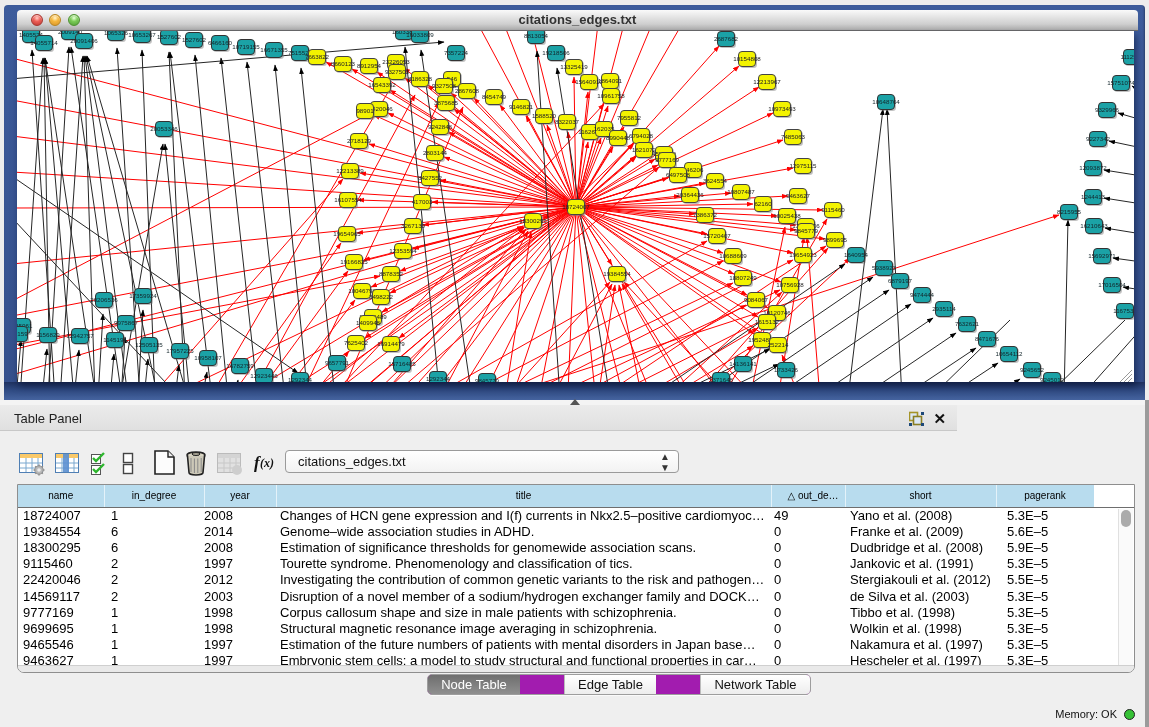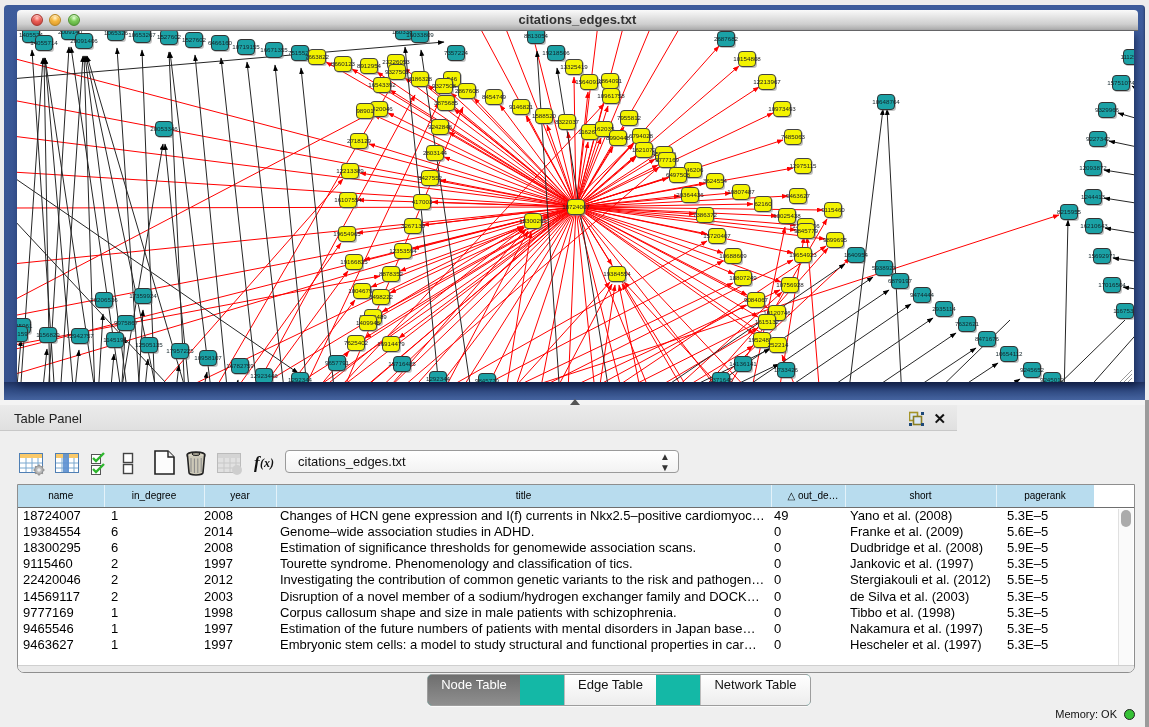--- a/index.html
+++ b/index.html
@@ -37,21 +37,21 @@
 td.c1 { padding-left:5px; }
 td.c2 { padding-left:7px; }
 td.c3 { padding-left:0px; }
 td.c4 { padding-left:4px; }
 td.c5 { padding-left:3px; }
 td.c6 { padding-left:5px; }
 td.c7 { padding-left:11px; }
 #vscroll { position:absolute; left:1100px; top:24px; width:15px; height:156px; background:#fafafa; border-left:1px solid #e0e0e0; }
 #vthumb { position:absolute; left:2px; top:1px; width:10px; height:17px; background:#ababab; border-radius:5px; }
 
-#tabs { position:absolute; left:427px; top:274px; height:32px; display:flex; border:1px solid #9d9d9d; border-radius:5px; overflow:hidden; background:#14b8a6; box-shadow:0 1px 0 rgba(255,255,255,.7); }
+#tabs { position:absolute; left:427px; top:274px; height:21px; display:flex; border:1px solid #9d9d9d; border-radius:5px; overflow:hidden; background:#a21caf; box-shadow:0 1px 0 rgba(255,255,255,.7); }
 #tabs div { font-size:13px; line-height:20px; text-align:center; color:#111; background:linear-gradient(#ffffff,#ededed); }
 #tabs div.sel { background:linear-gradient(#6e6e6e,#8f8f8f); color:#fff; }
 #tabs div + div { border-left:1px solid #bbb;margin-left:44px; }
 #memory { position:absolute; right:32px; top:308px; font-size:11px; color:#111; }
 #memled { position:absolute; right:14px; top:309px; width:11px; height:11px; border-radius:50%; background:#36c136; border:1.5px solid #222; }
 #notch { position:absolute; left:570px; top:399px; width:0; height:0; border-left:5px solid transparent; border-right:5px solid transparent; border-bottom:6px solid #555; }
 </style></head>
 <body>
 <div id="netwin">
   <div id="bband"></div>
@@ -1121,21 +1121,21 @@
             <td class="c6">Dudbridge et al. (2008)</td>
             <td class="c7">5.9E–5</td>
             <td></td>
           </tr>
 <tr>
             <td class="c1">9115460</td>
             <td class="c2">2</td>
             <td class="c3">1997</td>
             <td class="c4">Tourette syndrome. Phenomenology and classification of tics.</td>
             <td class="c5">0</td>
-            <td class="c6">Jankovic et al. (1997)</td>
+            <td class="c6">Jankovic et al. (1991)</td>
             <td class="c7">5.3E–5</td>
             <td></td>
           </tr>
 <tr>
             <td class="c1">22420046</td>
             <td class="c2">2</td>
             <td class="c3">2012</td>
             <td class="c4">Investigating the contribution of common genetic variants to the risk and pathogen…</td>
             <td class="c5">0</td>
             <td class="c6">Stergiakouli et al. (2012)</td>
@@ -1152,20 +1152,30 @@
             <td class="c7">5.3E–5</td>
             <td></td>
           </tr>
 <tr>
             <td class="c1">9777169</td>
             <td class="c2">1</td>
             <td class="c3">1998</td>
             <td class="c4">Corpus callosum shape and size in male patients with schizophrenia.</td>
             <td class="c5">0</td>
             <td class="c6">Tibbo et al. (1998)</td>
+            <td class="c7">5.3E–5</td>
+            <td></td>
+          </tr>
+<tr>
+            <td class="c1">9699695</td>
+            <td class="c2">1</td>
+            <td class="c3">1998</td>
+            <td class="c4">Structural magnetic resonance image averaging in schizophrenia.</td>
+            <td class="c5">0</td>
+            <td class="c6">Wolkin et al. (1998)</td>
             <td class="c7">5.3E–5</td>
             <td></td>
           </tr>
 <tr>
             <td class="c1">9465546</td>
             <td class="c2">1</td>
             <td class="c3">1997</td>
             <td class="c4">Estimation of the future numbers of patients with mental disorders in Japan base…</td>
             <td class="c5">0</td>
             <td class="c6">Nakamura et al. (1997)</td>

